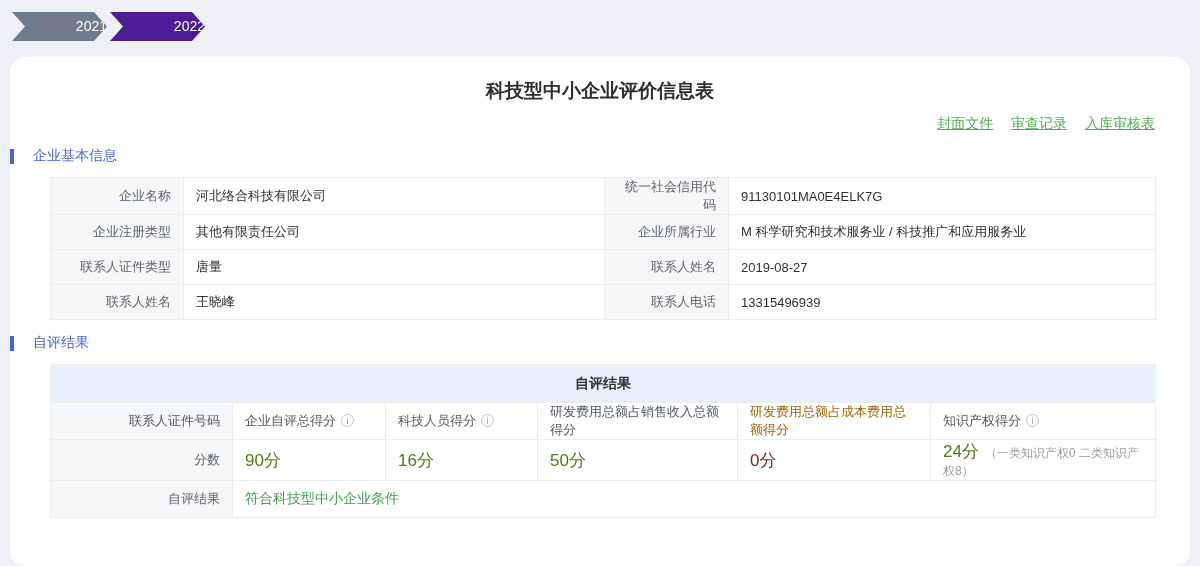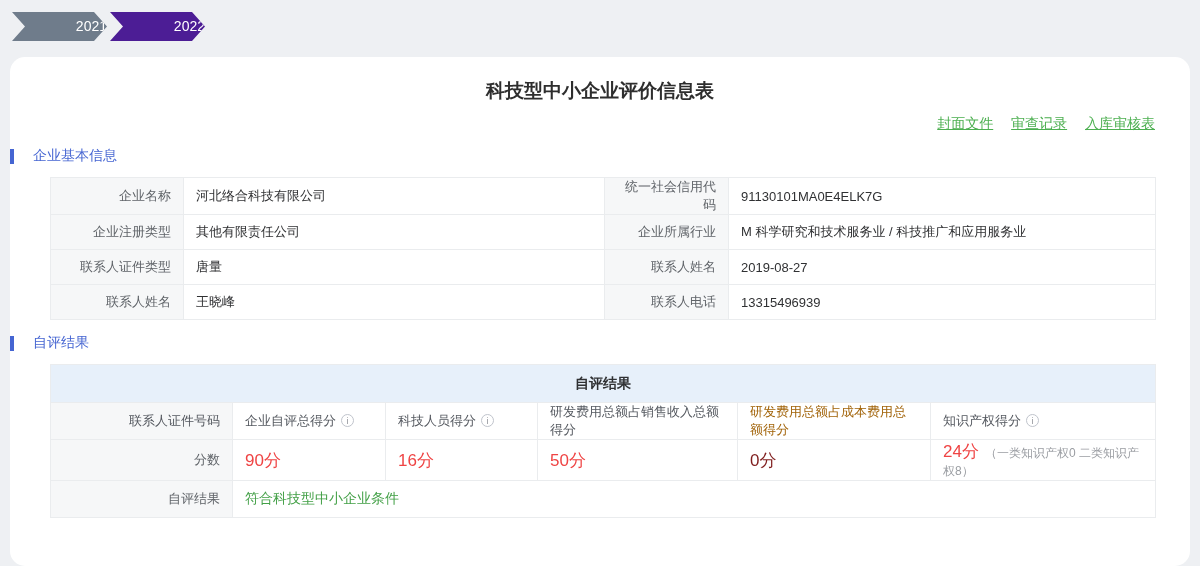--- a/index.html
+++ b/index.html
@@ -82,21 +82,21 @@
     background: #e7f0fa;
     text-align: center;
     font-weight: bold;
     height: 38px;
     font-size: 14px;
     color: #303133;
   }
   .eval-table .colhead { height: 36px; color: #54585f; }
   .eval-table .colhead.disabled { color: #a16207; }
   .eval-table .scorerow { height: 41px; }
-  .score-val { color: #ef4444; font-size: 17px; }
+  .score-val { color: #4d7c0f; font-size: 17px; }
   .score-val.disabled { color: #7f1d1d; }
   .score-note { color: #9a9da2; font-size: 12px; margin-left: 6px; }
   .eval-table .resultrow { height: 37px; }
   .result-val { color: #43a047; font-size: 14px; }
   .info-icon {
     display: inline-block;
     width: 13px; height: 13px;
     border: 1px solid #c0c4cc;
     border-radius: 50%;
     font-size: 9px; line-height: 12px;

